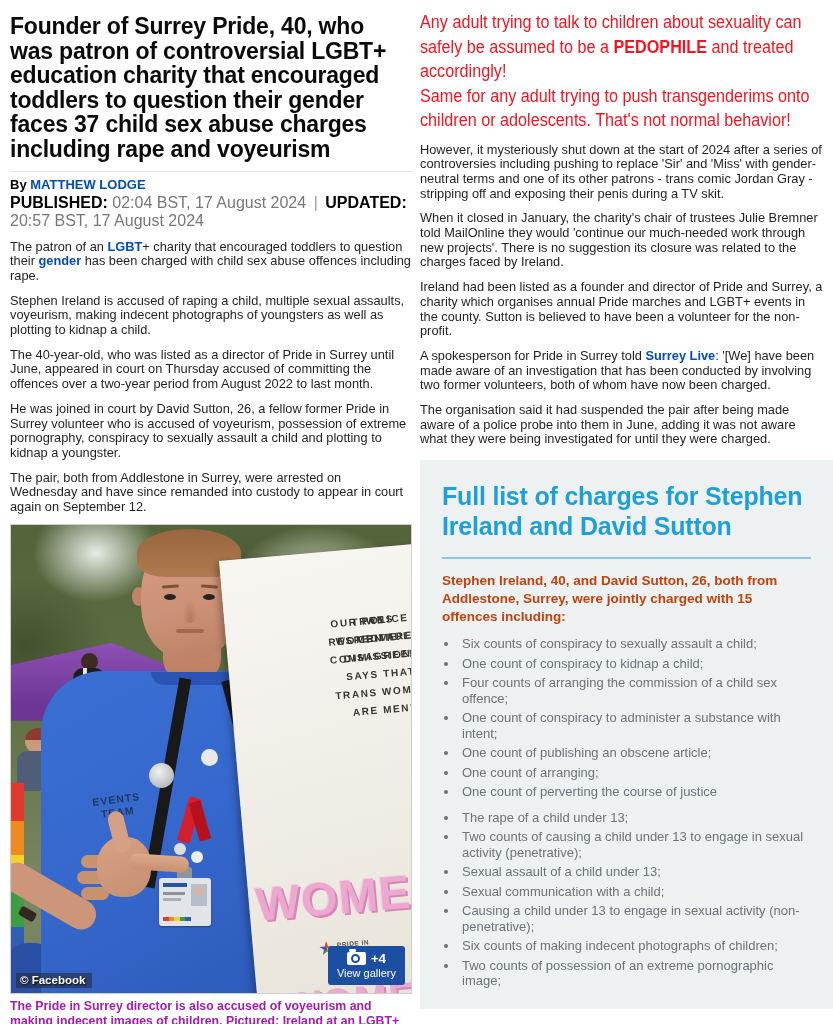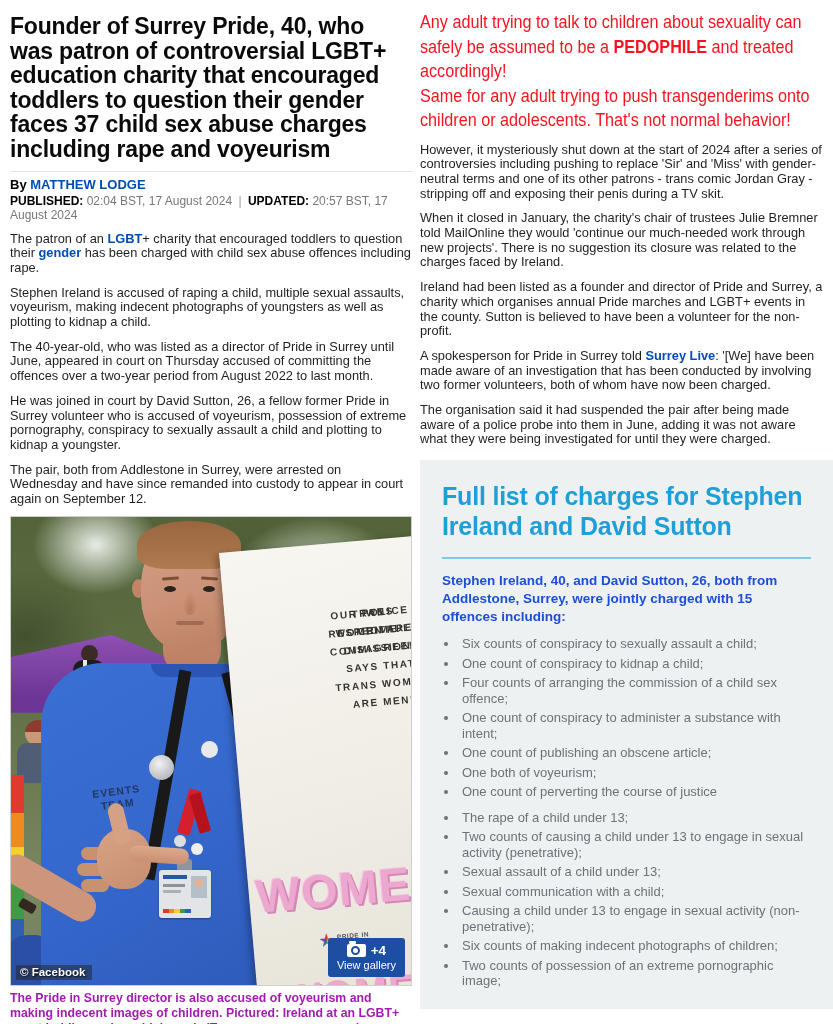--- a/index.html
+++ b/index.html
@@ -5,37 +5,37 @@
   html,body{margin:0;padding:0;}
   body{width:833px;height:1024px;position:relative;overflow:hidden;background:#fff;
        font-family:"Liberation Sans",sans-serif;color:#1f1f1f;}
   .col-left{position:absolute;left:10px;top:0;width:402px;}
   .col-right{position:absolute;left:420px;top:0;width:405px;}
 
   h1.headline{font-size:23px;line-height:24.6px;font-weight:700;color:#0a0a0a;
      margin:14px 0 9px;letter-spacing:-0.2px;}
   .byline{border-top:1px solid #e4e4e4;padding-top:5px;font-size:13px;font-weight:700;color:#000;}
   .byline a{color:#004db3;text-decoration:none;}
-  .meta{font-size:12px;margin-top:2px;color:#000;}
+  .meta{font-size:16px;margin-top:2px;color:#000;}
   .meta .lbl{font-weight:700;}
   .meta .val{color:#777;font-weight:400;}
   .meta .sep{color:#999;padding:0 3px;}
   p.body{font-size:12.8px;line-height:14.7px;margin:10px 0 0;color:#1f1f1f;}
   a.inline{color:#004db3;font-weight:700;text-decoration:none;cursor:pointer;}
 
   
   .red-note{margin-top:10px;color:#f3141f;font-size:17.5px;line-height:24.5px;
       width:108%;transform:scaleX(0.925);transform-origin:left top;}
   .red-note b{font-weight:800;}
 
   
   .charges{background:#eef1f2;margin-top:13px;padding:15px 22px 16px;width:calc(413px - 44px);}
   .charges h2{color:#1f9fd8;font-size:25px;line-height:30px;font-weight:700;margin:6px 0 0;letter-spacing:-0.2px;}
   .charges .rule{border:none;border-top:2px solid #85c8e4;margin:16px 0 13px;}
-  .charges .lead,.charges h3{font-size:13.5px;font-weight:700;color:#1d4ed8;line-height:18px;margin:0;}
+  .charges .lead,.charges h3{font-size:13.5px;font-weight:700;color:#c2410c;line-height:18px;margin:0;}
   .charges h3{margin-top:15px;}
   .charges ul{margin:10px 0 4px;padding-left:17px;color:#6b7378;font-size:13px;}
   .charges li{margin-bottom:4px;line-height:15.5px;padding-left:3px;}
 
   
   .photo{position:relative;width:400px;height:468px;margin-top:9px;overflow:hidden;
      border:1px solid #cfcfcf;cursor:pointer;
      background:
        radial-gradient(ellipse 90px 70px at 85px 28px,#e7ece5 0%,rgba(231,236,229,0) 70%),
        radial-gradient(ellipse 120px 85px at 305px 60px,#d4ddcd 0%,rgba(212,221,205,0) 70%),
@@ -289,21 +289,21 @@
   <div class="charges">
     <h2>Full list of charges for Stephen Ireland and David Sutton</h2>
     <hr class="rule">
     <p class="lead">Stephen Ireland, 40, and David Sutton, 26, both from Addlestone, Surrey, were jointly charged with 15 offences including:</p>
     <ul>
         <li>Six counts of conspiracy to sexually assault a child;</li>
         <li>One count of conspiracy to kidnap a child;</li>
         <li>Four counts of arranging the commission of a child sex offence;</li>
         <li>One count of conspiracy to administer a substance with intent;</li>
         <li>One count of publishing an obscene article;</li>
-        <li>One both of voyeurism;</li>
+        <li>One count of arranging;</li>
         <li>One count of perverting the course of justice</li>
       </ul>
     <ul>
         <li>The rape of a child under 13;</li>
         <li>Two counts of causing a child under 13 to engage in sexual activity (penetrative);</li>
         <li>Sexual assault of a child under 13;</li>
         <li>Sexual communication with a child;</li>
         <li>Causing a child under 13 to engage in sexual activity (non-penetrative);</li>
         <li>Six counts of making indecent photographs of children;</li>
         <li>Two counts of possession of an extreme pornographic image;</li>

